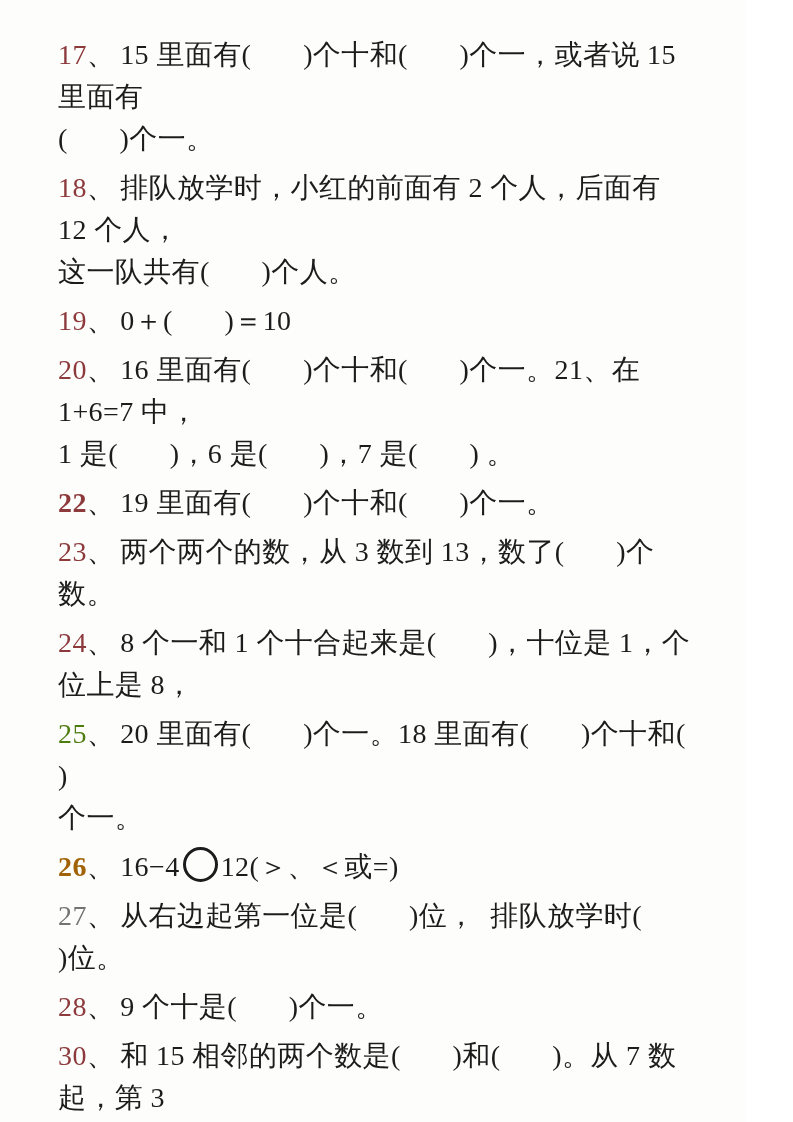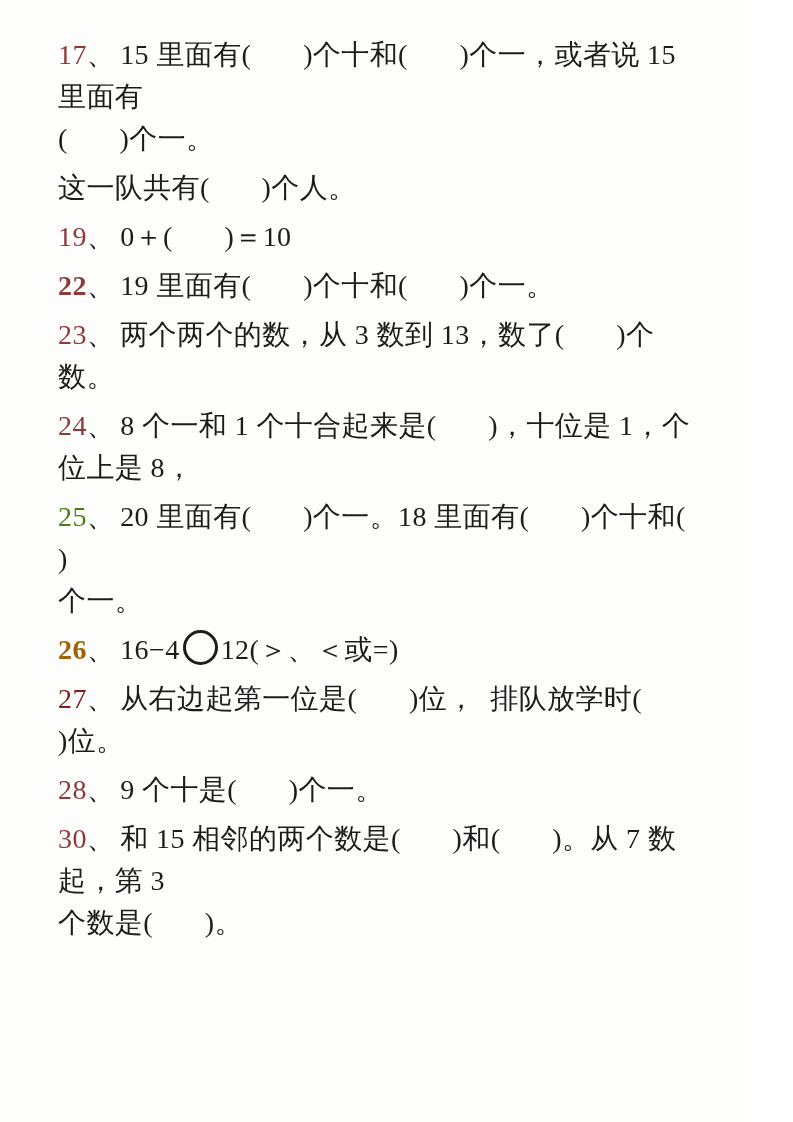--- a/index.html
+++ b/index.html
@@ -47,43 +47,48 @@
 </head>
 <body>
 
 <div class="page" style="background: rgb(253, 253, 252); color: rgb(28, 28, 28);">
   <div id="question-list">
       <div class="q">
         <div class="line"><span class="qnum" style="color: rgb(141, 58, 60);">17</span><span class="qsep">、</span><span>15 里面有(       )个十和(       )个一，或者说 15 里面有</span></div>
         <div class="line"><span>(       )个一。</span></div>
       </div>
       <div class="q">
+        <div class="line"><span class="qnum" style="color: rgb(141, 58, 60);">18</span><span class="qsep">、</span><span>排队放学时，小红的前面有 2 个人，后面有 12 个人，</span></div>
         <div class="line"><span>这一队共有(       )个人。</span></div>
       </div>
       <div class="q">
         <div class="line"><span class="qnum" style="color: rgb(141, 58, 60);">19</span><span class="qsep">、</span><span>0＋(       )＝10</span></div>
+      </div>
+      <div class="q">
+        <div class="line"><span class="qnum" style="color: rgb(141, 58, 60);">20</span><span class="qsep">、</span><span>16 里面有(       )个十和(       )个一。21、在 1+6=7 中，</span></div>
+        <div class="line"><span>1 是(       )，6 是(       )，7 是(       ) 。</span></div>
       </div>
       <div class="q">
         <div class="line"><span class="qnum" style="color: rgb(141, 58, 60); font-weight: bold;">22</span><span class="qsep">、</span><span>19 里面有(       )个十和(       )个一。</span></div>
       </div>
       <div class="q">
         <div class="line"><span class="qnum" style="color: rgb(141, 58, 60);">23</span><span class="qsep">、</span><span>两个两个的数，从 3 数到 13，数了(       )个数。</span></div>
       </div>
       <div class="q">
         <div class="line"><span class="qnum" style="color: rgb(141, 58, 60);">24</span><span class="qsep">、</span><span>8 个一和 1 个十合起来是(       )，十位是 1，个位上是 8，</span></div>
       </div>
       <div class="q">
         <div class="line"><span class="qnum" style="color: #4d7c0f;">25</span><span class="qsep">、</span><span>20 里面有(       )个一。18 里面有(       )个十和(       )</span></div>
         <div class="line"><span>个一。</span></div>
       </div>
       <div class="q">
         <div class="line"><span class="qnum" style="color: #a16207; font-weight: bold;">26</span><span class="qsep">、</span><span>16−4</span><span class="circle-icon"></span><span>12(＞、＜或=)</span></div>
       </div>
       <div class="q">
-        <div class="line"><span class="qnum" style="color: #7f1d1d;">27</span><span class="qsep">、</span><span>从右边起第一位是(       )位，  排队放学时(       )位。</span></div>
+        <div class="line"><span class="qnum" style="color: #737373;">27</span><span class="qsep">、</span><span>从右边起第一位是(       )位，  排队放学时(       )位。</span></div>
       </div>
       <div class="q">
         <div class="line"><span class="qnum" style="color: rgb(141, 58, 60);">28</span><span class="qsep">、</span><span>9 个十是(       )个一。</span></div>
       </div>
       <div class="q">
         <div class="line"><span class="qnum" style="color: rgb(141, 58, 60);">30</span><span class="qsep">、</span><span>和 15 相邻的两个数是(       )和(       )。从 7 数起，第 3</span></div>
         <div class="line"><span>个数是(       )。</span></div>
       </div>
     </div>
 </div>

